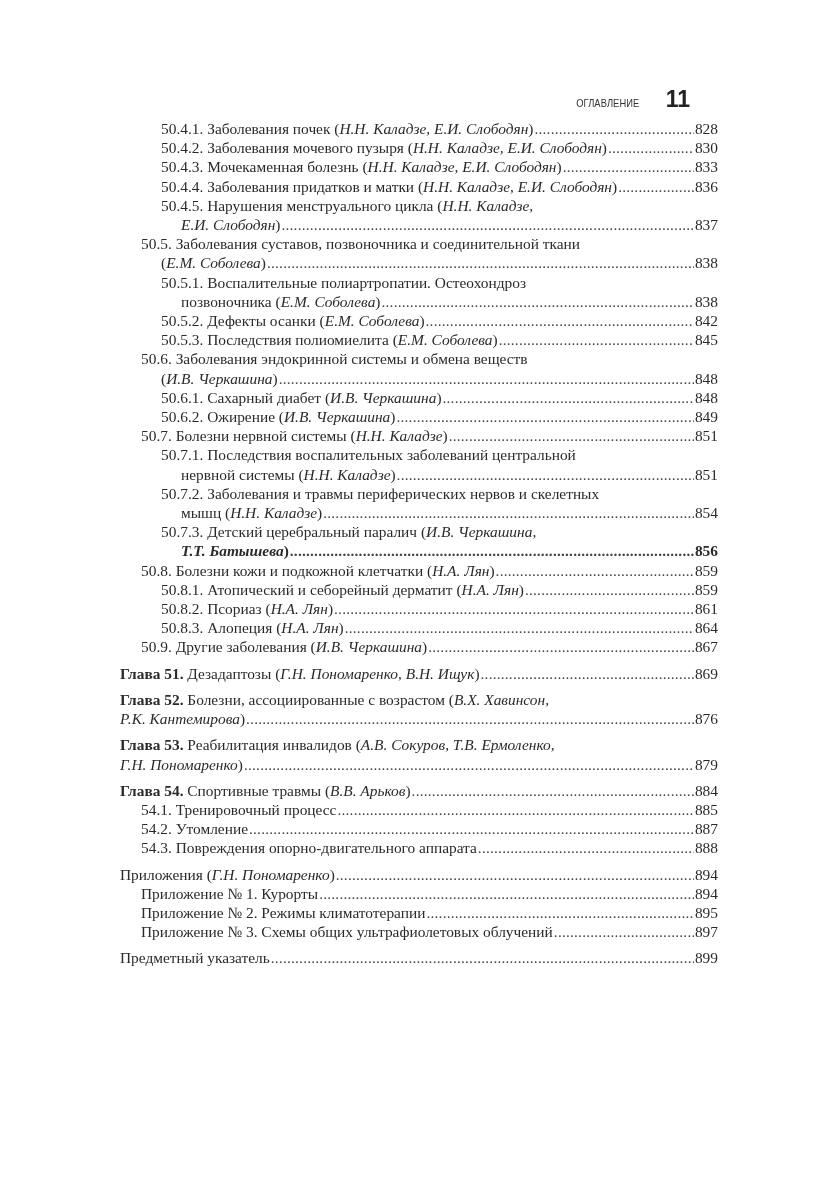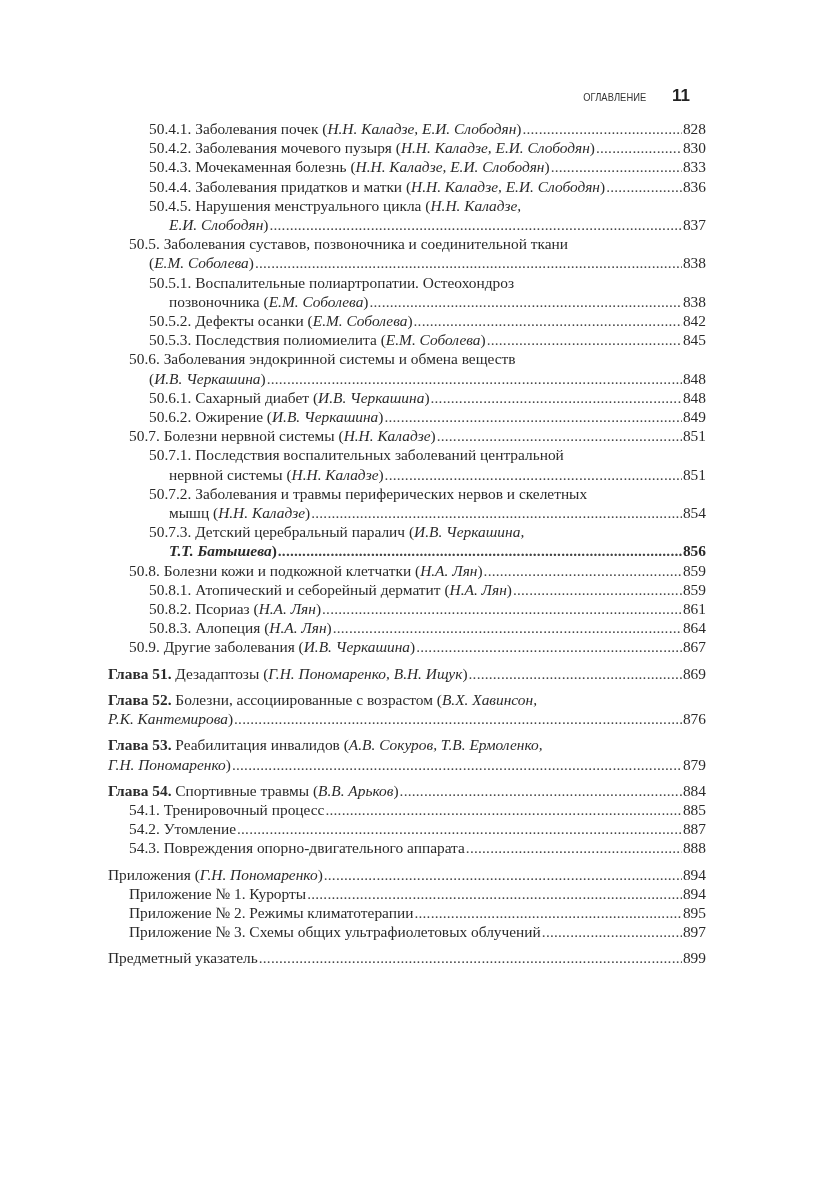--- a/index.html
+++ b/index.html
@@ -1,22 +1,22 @@
 <!DOCTYPE html>
 <html><head>
 <meta charset="utf-8">
 <style>
   html, body { margin:0; padding:0; background:#ffffff; }
   body { width:837px; height:1200px; position:relative; overflow:hidden; }
   .page { position:absolute; left:108px; top:0; width:598px; color:#2a2a2a;
           font-family:"Liberation Serif","DejaVu Serif",serif; font-size:15.4px; }
   .hdr { position:absolute; top:86px; right:16px; display:flex; align-items:baseline; }
   .hdr .title { font-family:"Liberation Sans","DejaVu Sans",sans-serif; font-size:11px; letter-spacing:0.1px; color:#333; transform:scaleX(0.85); transform-origin:right; }
-  .hdr .num { font-family:"Liberation Sans","DejaVu Sans",sans-serif; font-weight:bold; font-size:17px; margin-left:26px; color:#222; }
-  .toc { position:absolute; top:119px; left:0; width:598px; }
+  .hdr .num { font-family:"Liberation Sans","DejaVu Sans",sans-serif; font-weight:bold; font-size:23px; margin-left:26px; color:#222; }
+  .toc { position:absolute; top:119px; left:12px; width:598px; }
   .entry { position:relative; line-height:19.2px; }
   .entry .line1 { display:block; white-space:nowrap; }
   .row { display:flex; align-items:baseline; white-space:nowrap; }
   .row .txt { flex:0 0 auto; }
   .row .dots { flex:1 1 auto; overflow:hidden; margin:0 1px; color:#444; }
   .row .dots::before { content:"........................................................................................................................................................................................................................................................................"; letter-spacing:0.2px; }
   .row .pg { flex:0 0 auto; }
   i { font-style:italic; }
   b { font-weight:bold; }
   .l0 { padding-left:0; }

